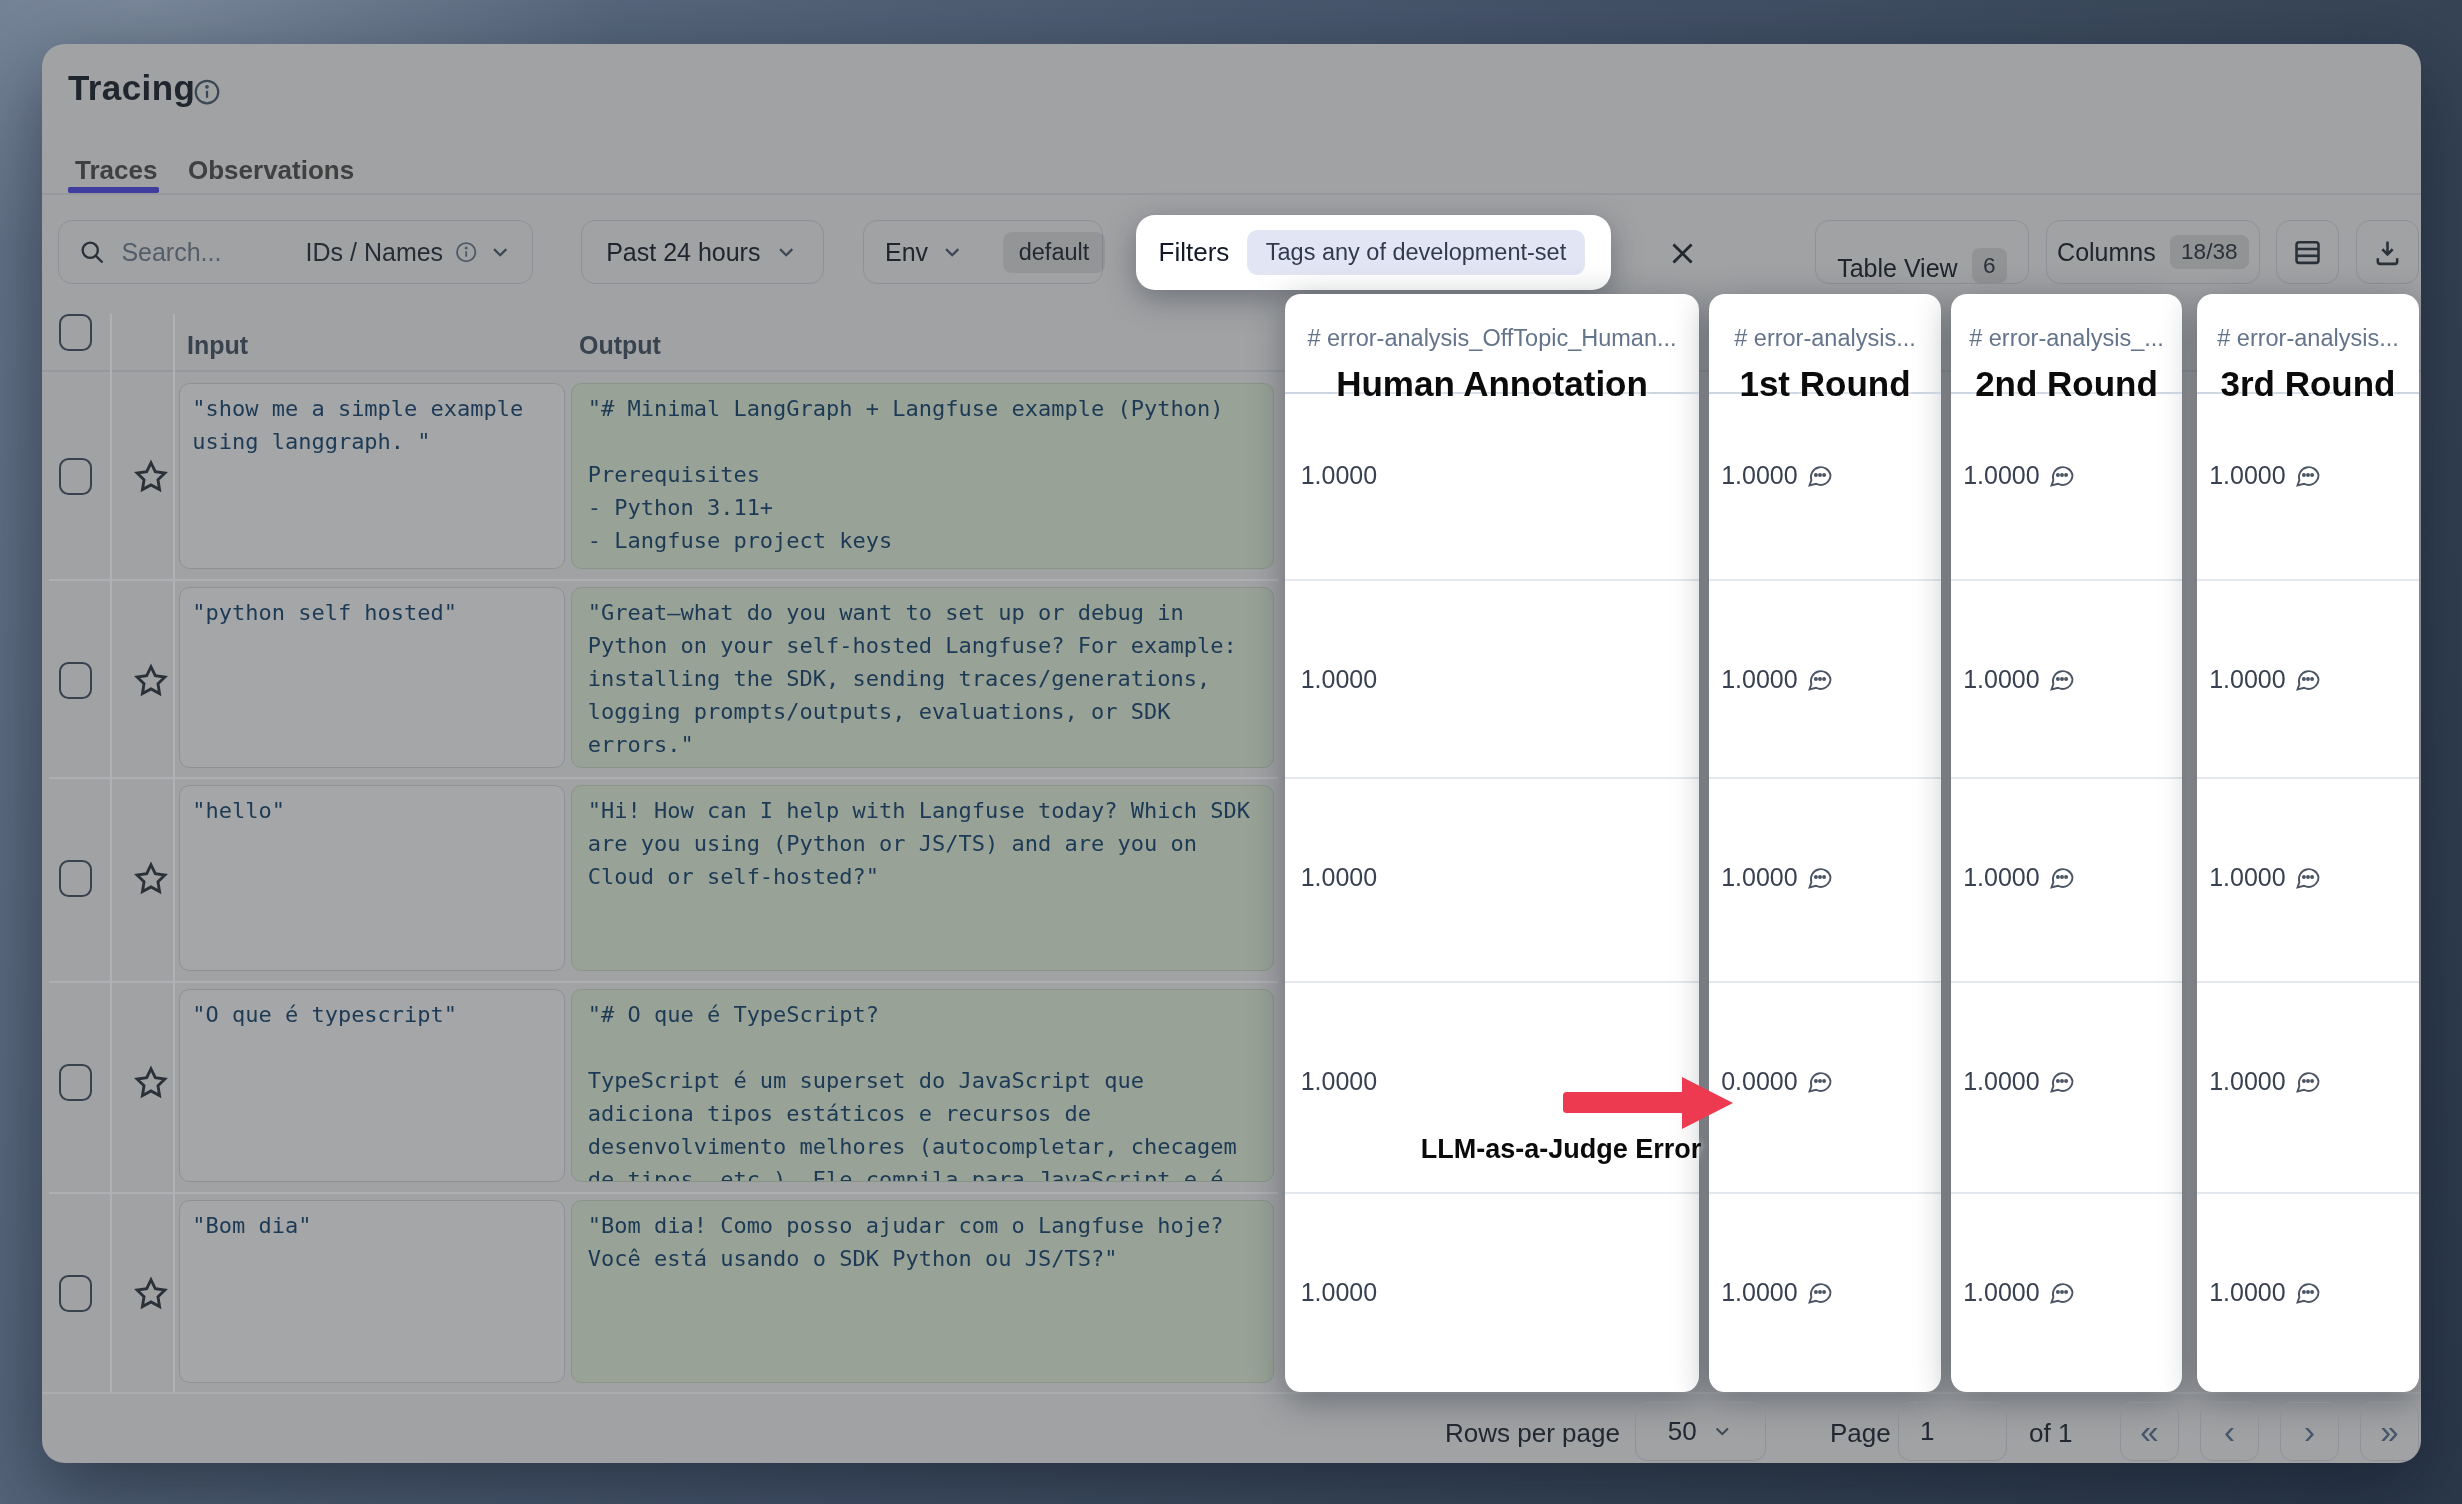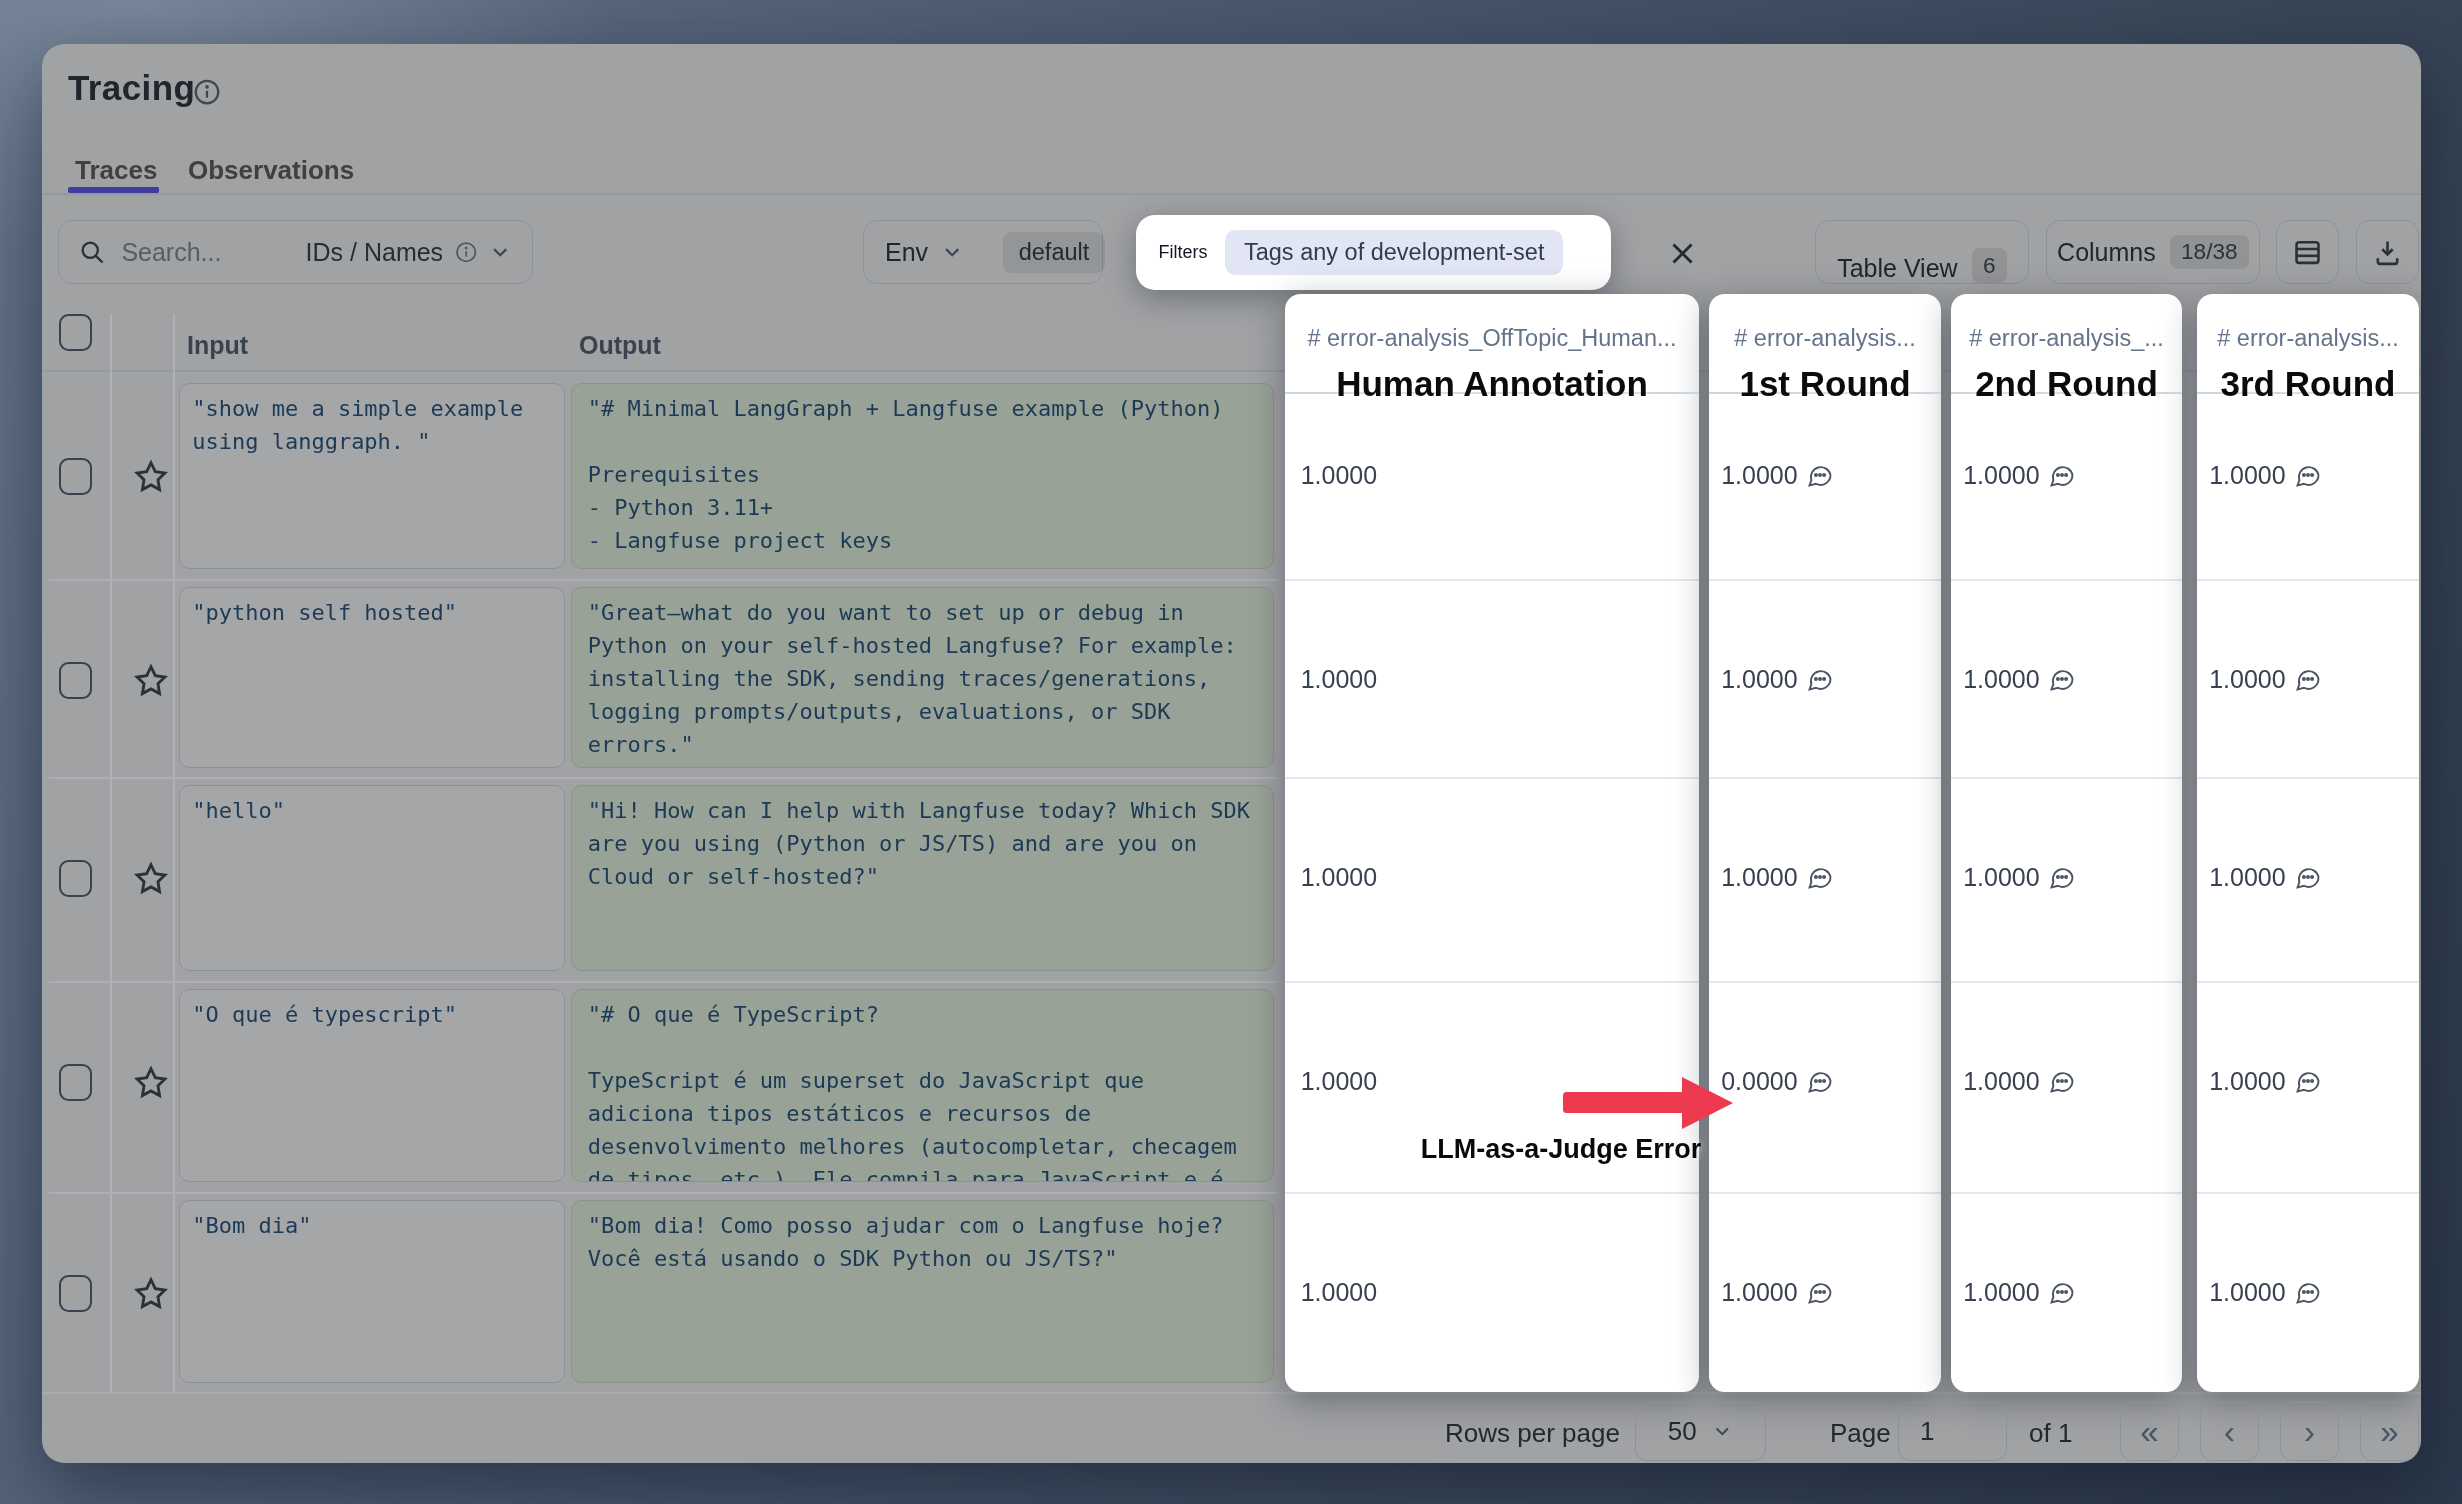--- a/index.html
+++ b/index.html
@@ -31,21 +31,21 @@
   .searchbox { left:15.7px; width:475px; padding:0 19px; gap:15.7px; }
   .search-ph { color:#535d68; flex:0 0 auto; }
   .search-mode { margin-left:auto; display:flex; align-items:center; gap:10.4px; color:#262d35; }
   .btn-time { left:539px; width:243px; justify-content:center; gap:14px; }
   .btn-env { left:821px; width:240px; padding:0 21px; gap:12.2px; }
   .env-divider { width:1.7px; height:35px; background:#8e9298; margin:0 7px; }
   .chip-default { background:rgba(0,0,0,0.08); border-radius:8.7px; padding:7px 15.7px; font-size:23.5px; color:#232930; }
   .filters-pill { left:1094px; top:171px; width:475px; height:75px; background:#ffffff; border-radius:19px;
                   display:flex; align-items:center; padding:0 17.4px 0 22.6px; gap:17.4px;
                   box-shadow:0 8.7px 30.5px rgba(15,25,40,0.35); }
-  .filters-label { font-size:18px; color:#111827; }
+  .filters-label { font-size:26px; color:#111827; }
   .filter-chip { background:#e2e6f4; border-radius:10.4px; padding:8.7px 19px; font-size:23.5px; color:#323b4d; white-space:nowrap; }
   .x-btn { left:1621px; top:190px; width:38px; height:38px; display:flex; align-items:center; justify-content:center; }
   .btn-tableview { left:1773px; width:214px; justify-content:center; gap:14px;align-items:flex-end; }
   .btn-columns { left:2004px; width:214px; justify-content:center; gap:14px; }
   .badge { background:rgba(0,0,0,0.09); border-radius:7.8px; padding:4.4px 11.3px; font-size:22.6px; color:#2a3138; }
   .iconbtn { width:63px; justify-content:center; }
   .iconbtn.one { left:2234px; } .iconbtn.two { left:2314px; }
 
   
   .thead-label { top:287px; font-size:25px; font-weight:700; color:#39434f; }
@@ -135,20 +135,28 @@
         </svg>
       </span>
       <span>
         <svg width="24.4" height="24.4" viewBox="0 0 24 24" fill="none" stroke="#3d4854" stroke-width="2.2">
             <path d="M6 9l6 6 6-6"></path>
           </svg>
       </span>
     </span>
   </div>
 
+  <div class="abs tb btn-time">
+    <span>Past 24 hours</span>
+    <span>
+      <svg width="24.4" height="24.4" viewBox="0 0 24 24" fill="none" stroke="#3d4854" stroke-width="2.2">
+          <path d="M6 9l6 6 6-6"></path>
+        </svg>
+    </span>
+  </div>
 
   <div class="abs tb btn-env">
     <span>Env</span>
     <span>
       <svg width="24.4" height="24.4" viewBox="0 0 24 24" fill="none" stroke="#3d4854" stroke-width="2.2">
           <path d="M6 9l6 6 6-6"></path>
         </svg>
     </span>
     <span class="env-divider"></span>
     <span class="chip-default">default</span>

